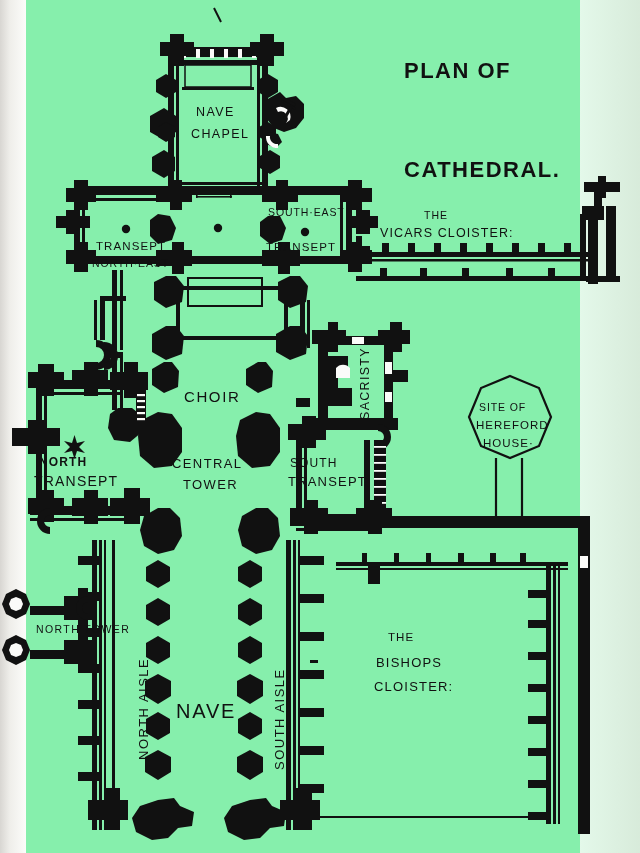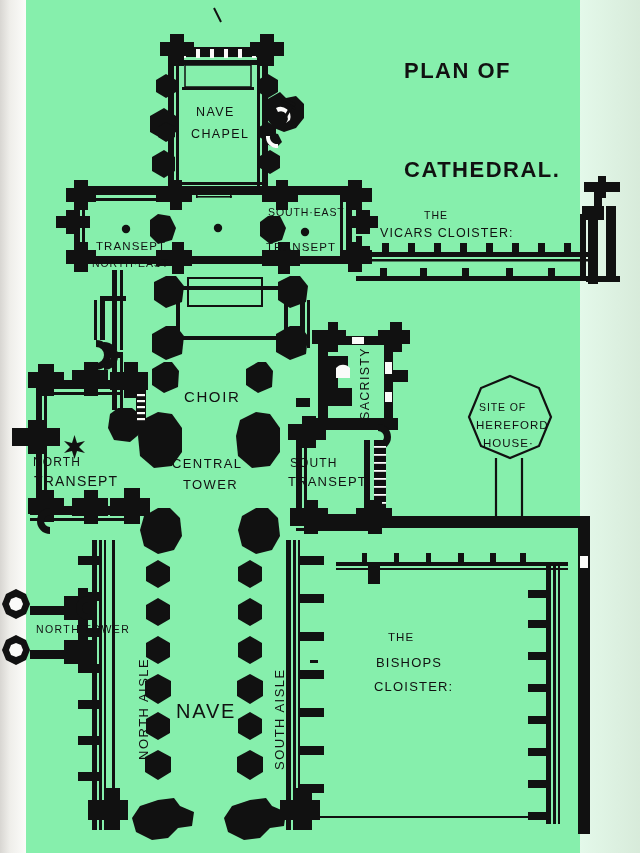--- a/index.html
+++ b/index.html
@@ -424,21 +424,21 @@
   <div class="lbl" style="left:424px;top:209px;font-size:10.5px;letter-spacing:1px;">THE</div>
   <div class="lbl" style="left:380px;top:226px;font-size:12.5px;letter-spacing:1.1px;">VICARS  CLOISTER:</div>
 
   <div class="lbl" style="left:184px;top:388px;font-size:15px;letter-spacing:1.6px;">CHOIR</div>
 
   <div class="lbl rot90" style="left:358px;top:420px;font-size:12.5px;letter-spacing:1.3px;">SACRISTY</div>
 
   <div class="lbl" style="left:172px;top:456px;font-size:13px;letter-spacing:1.4px;">CENTRAL</div>
   <div class="lbl" style="left:183px;top:477px;font-size:13px;letter-spacing:1.4px;">TOWER</div>
 
-  <div class="lbl" style="left:33px;top:455px;font-size:12px;letter-spacing:1.1px;">NORTH</div>
+  <div class="lbl" style="left:39px;top:455px;font-size:12px;letter-spacing:1.1px;font-weight:bold;">NORTH</div>
   <div class="lbl" style="left:34px;top:473px;font-size:14px;letter-spacing:1.2px;">TRANSEPT</div>
 
   <div class="lbl" style="left:290px;top:456px;font-size:12px;letter-spacing:1.1px;">SOUTH</div>
   <div class="lbl" style="left:288px;top:474px;font-size:13px;letter-spacing:1.2px;">TRANSEPT</div>
 
   <div class="lbl" style="left:479px;top:401px;font-size:10.5px;letter-spacing:0.9px;">SITE OF</div>
   <div class="lbl" style="left:476px;top:419px;font-size:11.5px;letter-spacing:1px;">HEREFORD</div>
   <div class="lbl" style="left:483px;top:437px;font-size:11.5px;letter-spacing:1px;">HOUSE·</div>
 
   <div class="lbl" style="left:36px;top:623px;font-size:10.5px;letter-spacing:1.4px;">NORTH TOWER</div>

